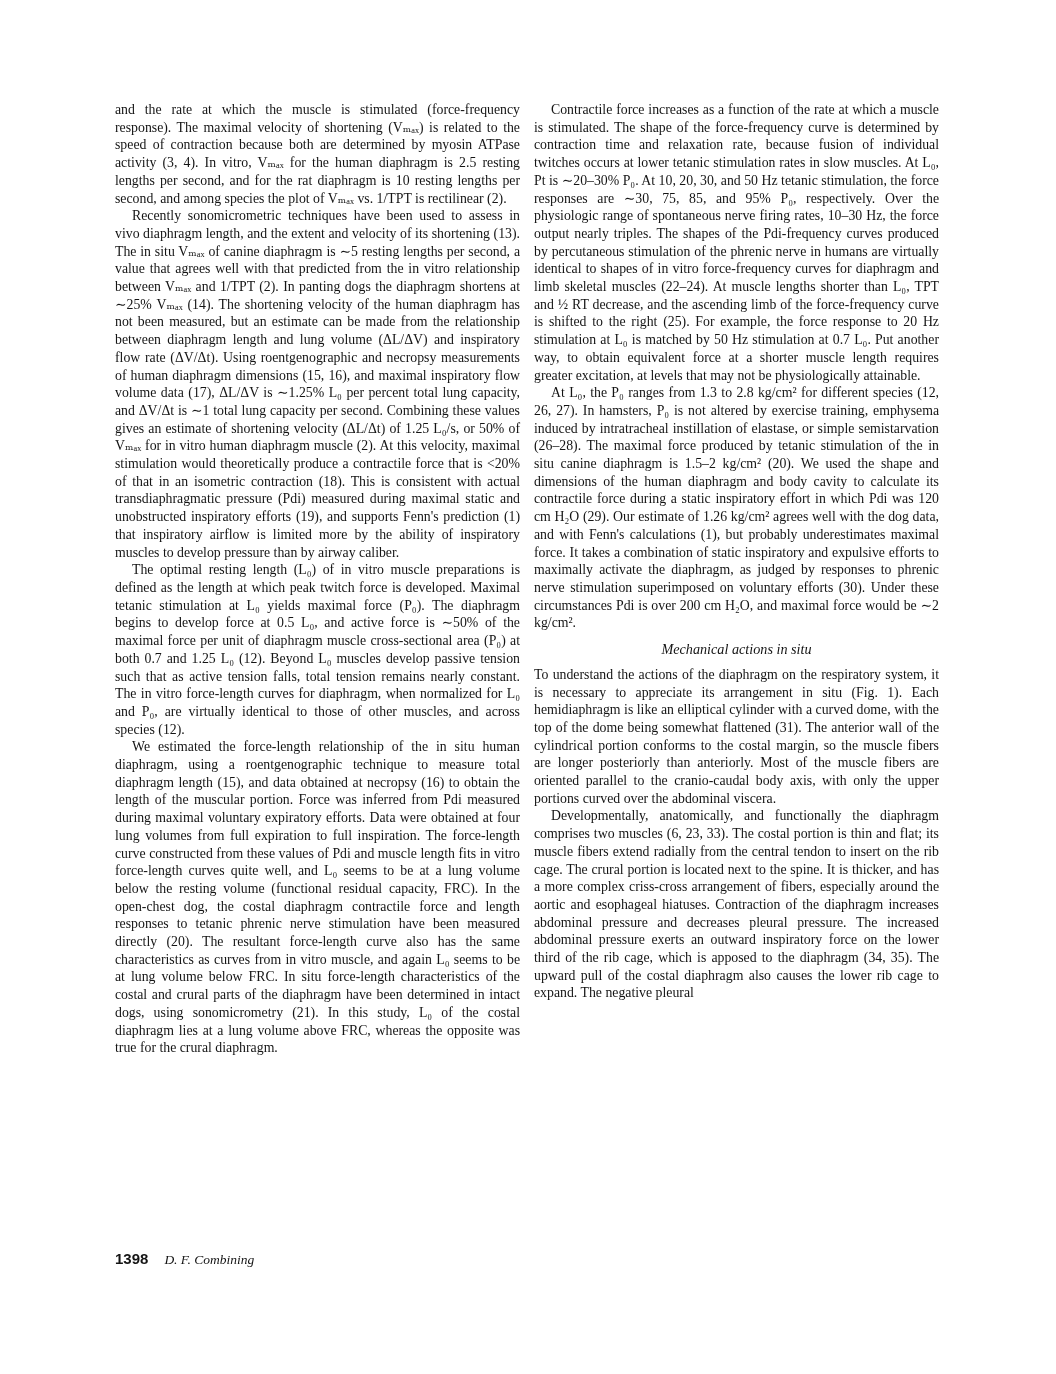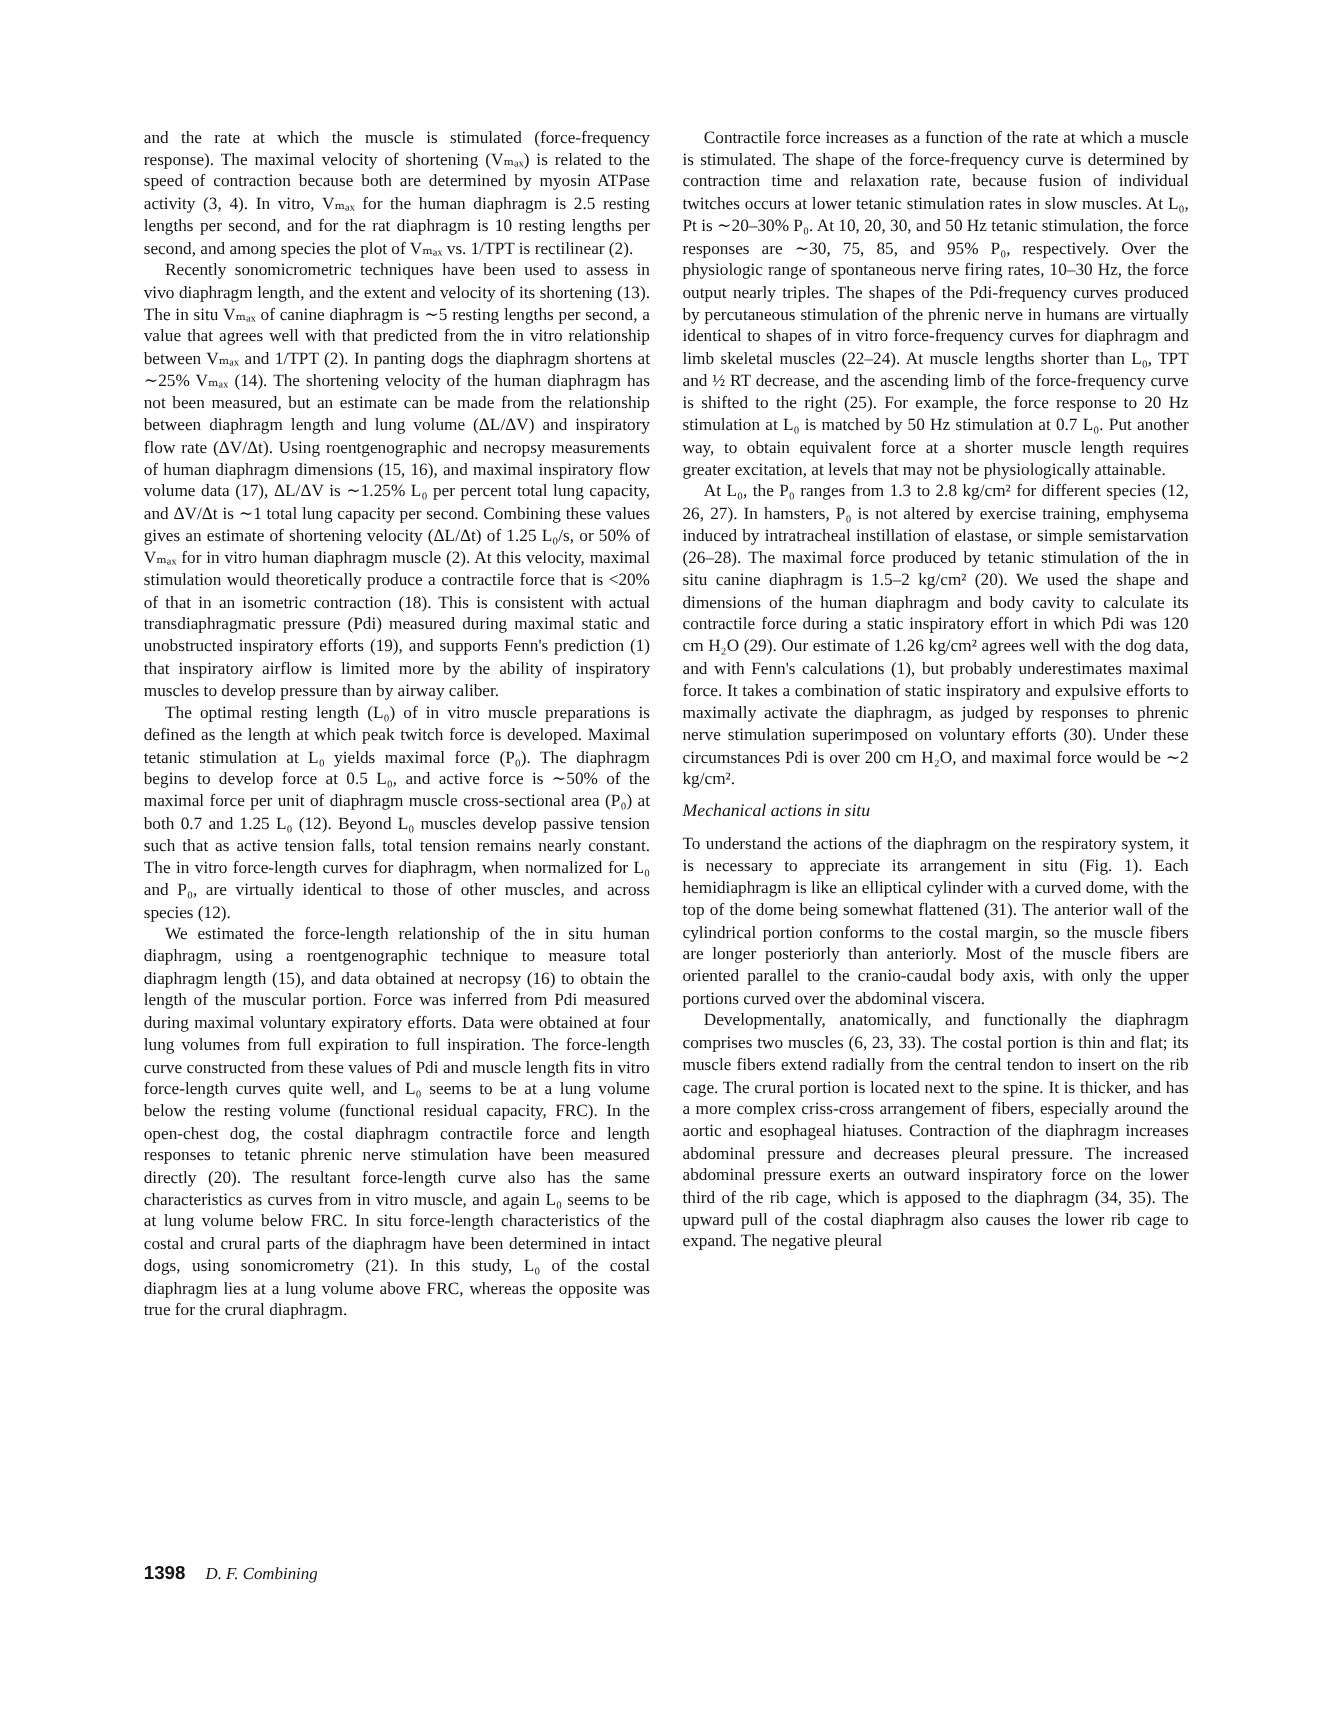--- a/index.html
+++ b/index.html
@@ -17,39 +17,39 @@
   .page {
     position: absolute;
     top: 0; left: 0;
     width: 1056px;
     height: 1374px;
     box-sizing: border-box;
     padding: 101px 105px 0 115px;
   }
   .columns {
     display: flex;
-    gap: 26px;
+    gap: 14px;
   }
   .column {
     width: 405px;
     font-size: 13.8px;
     line-height: 17.7px;
     text-align: justify;
   }
   .para {
     margin: 0;
   }
   .para.indent {
     text-indent: 17px;
   }
   .section-heading {
     font-style: italic;
     font-weight: normal;
     font-size: 14.2px;
-    text-align: left;
+    text-align: center;
     margin: 9px 0 7px 0;
   }
   .footer {
     position: absolute;
     left: 115px;
     top: 1250px;
     font-size: 13.5px;
   }
   .page-number {
     font-weight: bold;

